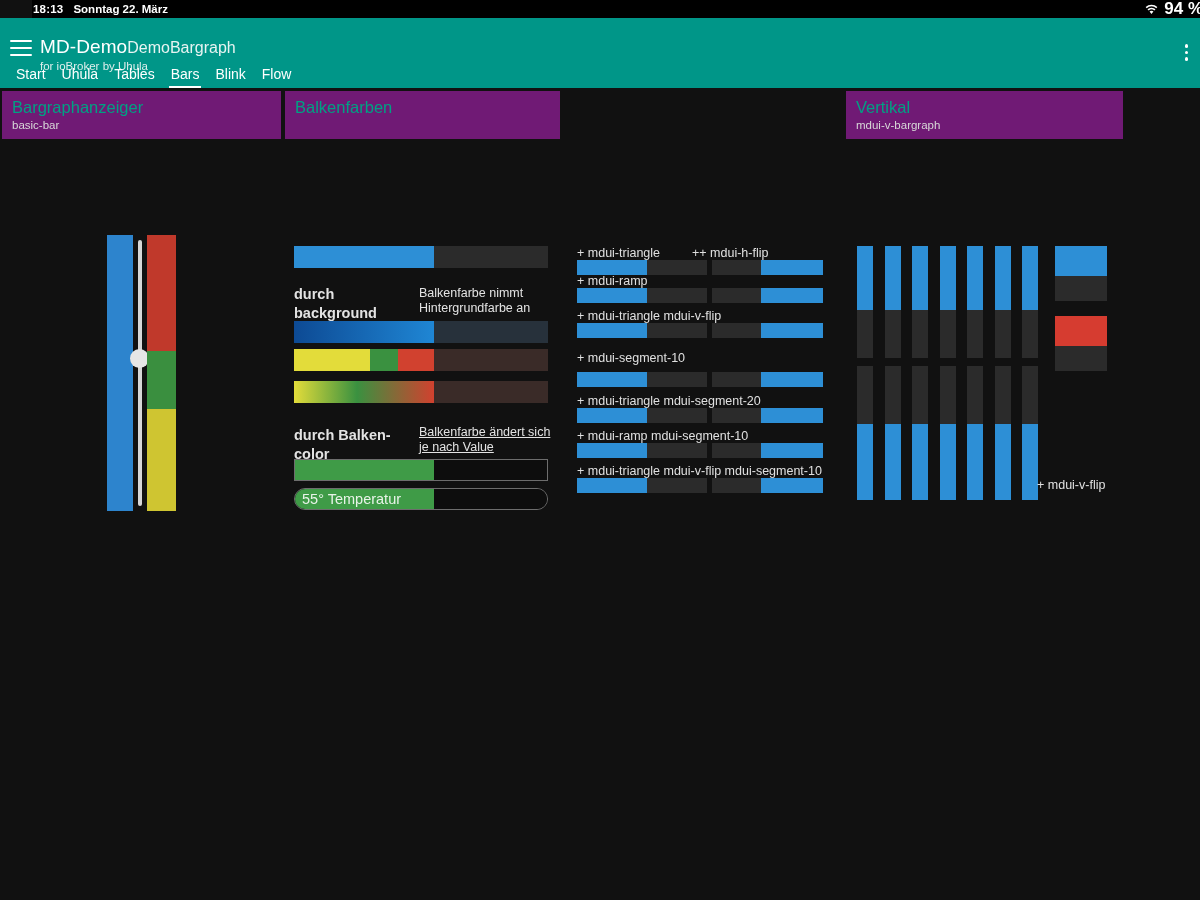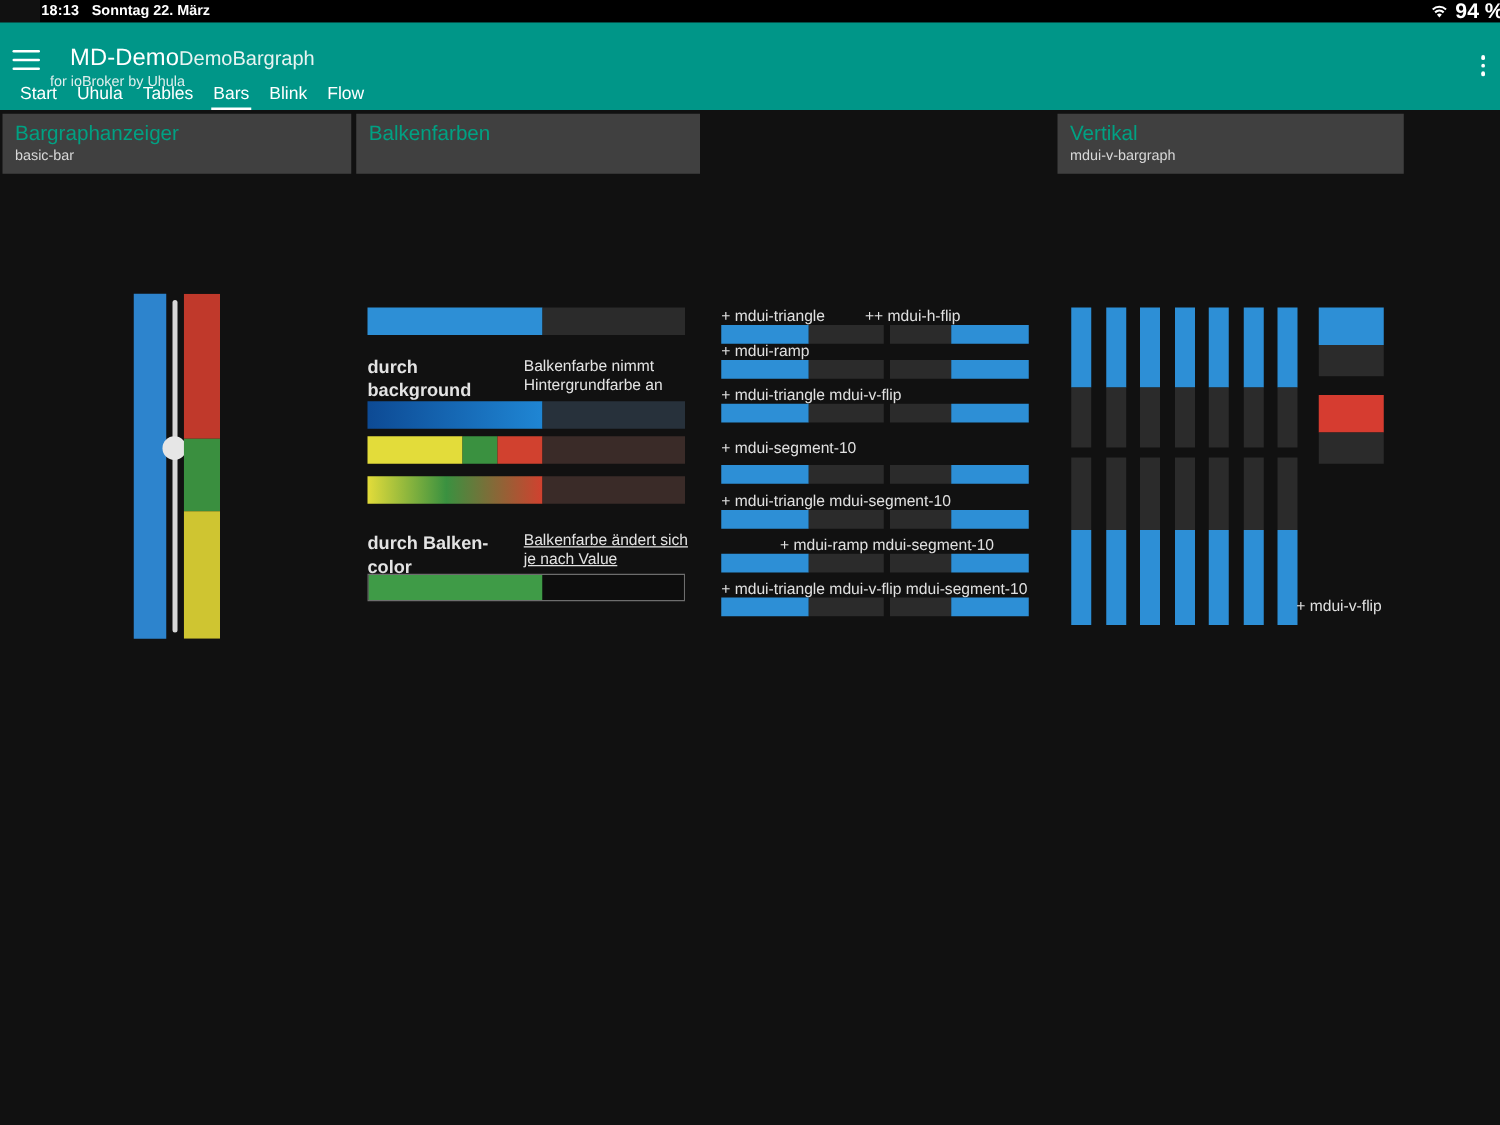--- a/index.html
+++ b/index.html
@@ -39,21 +39,21 @@
     width: 1200px; height: 70px; background: #009688;
     position: relative;
   }
   .hamburger {
     position: absolute; left: 10px; top: 22px;
     width: 22px; height: 16px;
     display: flex; flex-direction: column; justify-content: space-between;
   }
   .hamburger span { display:block; height: 2px; background: #ffffff; border-radius: 1px; }
   .title-wrap { position: absolute; left: 40px; top: 18px; }
-  .title-line { display: flex; align-items: baseline; margin-left: 16px; }
+  .title-line { display: flex; align-items: baseline; }
   .title-main { color: #ffffff; font-size: 19px; letter-spacing: .1px; }
   .title-sub2 { color: #e7f4f2; font-size: 16px; }
   .title-sub { color: #ddeeec; font-size: 11.5px; margin-top: 2px; }
   .kebab {
     position: absolute; right: 12px; top: 26px;
     display: flex; flex-direction: column; gap: 3px; align-items: center;
   }
   .kebab i { width: 3.5px; height: 3.5px; background: #ffffff; border-radius: 50%; display:block; }
 
   .tabs {
@@ -66,21 +66,21 @@
   }
   .tab.active::after {
     content: ""; position: absolute; left: 6px; right: 6px; bottom: 0;
     height: 2px; background: #ffffff;
   }
 
   
   .board { position: relative; width: 1200px; height: 812px; background: #111111; }
   .card { position: absolute; }
   .card-head {
-    background: #404040; height: 48px;
+    background: #701a75; height: 48px;
     padding: 6px 0 0 10px;
   }
   .card-title { color: #00a183; font-size: 16.5px; line-height: 20px; }
   .card-sub { color: #d8d8d8; font-size: 11.5px; line-height: 14px; margin-top: 1px; }
 
   
   .vbar-blue {
     position: absolute; left: 107px; top: 147px; width: 26px; height: 276px;
     background: #2d84cd;
   }
@@ -221,29 +221,34 @@
   </div>
 
   <div class="lbl-left" style="left:294px; top:338px; width:122px; font-size:14.5px;">durch Balken-color</div>
   <div class="lbl-right" style="left:419px; top:337px; width:140px;text-decoration:underline;">Balkenfarbe ändert sich je nach Value</div>
 
   <div class="hb" style="left:294px; top:371px; width:254px; display:flex; border:1px solid #6d6d6d;">
     <div class="hb-fill" style="width:55%; background:#3f9b47;"></div>
     <div class="hb-rest" style="width:45%; background:#0d0d0d;"></div>
   </div>
 
+  <div class="hb" style="left:294px; top:400px; width:254px; display:flex; border:1px solid #6d6d6d; border-radius:11px; overflow:hidden;">
+    <div class="hb-fill" style="width:55%; background:#3f9b47;"></div>
+    <div class="hb-rest" style="width:45%; background:#0d0d0d;"></div>
+    <span class="temp-text">55° Temperatur</span>
+  </div>
 
 
   <div class="hlabel" style="left:577px; top:158px;">+ mdui-triangle</div>
   <div class="hlabel" style="left:692px; top:158px;">++ mdui-h-flip</div>
   <div class="hlabel" style="left:577px; top:186px;">+ mdui-ramp</div>
   <div class="hlabel" style="left:577px; top:221px;">+ mdui-triangle mdui-v-flip</div>
   <div class="hlabel" style="left:577px; top:263px;">+ mdui-segment-10</div>
-  <div class="hlabel" style="left:577px; top:306px;">+ mdui-triangle mdui-segment-10</div>
-  <div class="hlabel" style="left:577px; top:341px;margin-left:47px;">+ mdui-ramp mdui-segment-10</div>
+  <div class="hlabel" style="left:577px; top:306px;">+ mdui-triangle mdui-segment-20</div>
+  <div class="hlabel" style="left:577px; top:341px;">+ mdui-ramp mdui-segment-10</div>
   <div class="hlabel" style="left:577px; top:376px;">+ mdui-triangle mdui-v-flip mdui-segment-10</div>
 
   <div class="hrow" id="hrow0" style="left:577px; top:172px; width:246px;">
       <div class="hseg" style="width: 28.5%; background: rgb(45, 143, 214);"></div>
       <div class="hseg" style="width: 24.5%; background: rgb(43, 43, 43);"></div>
       <div class="hseg" style="width: 2%; background: transparent;"></div>
       <div class="hseg" style="width: 20%; background: rgb(43, 43, 43);"></div>
       <div class="hseg" style="width: 25%; background: rgb(45, 143, 214);"></div>
     </div>
   <div class="hrow" id="hrow1" style="left:577px; top:200px; width:246px;">

